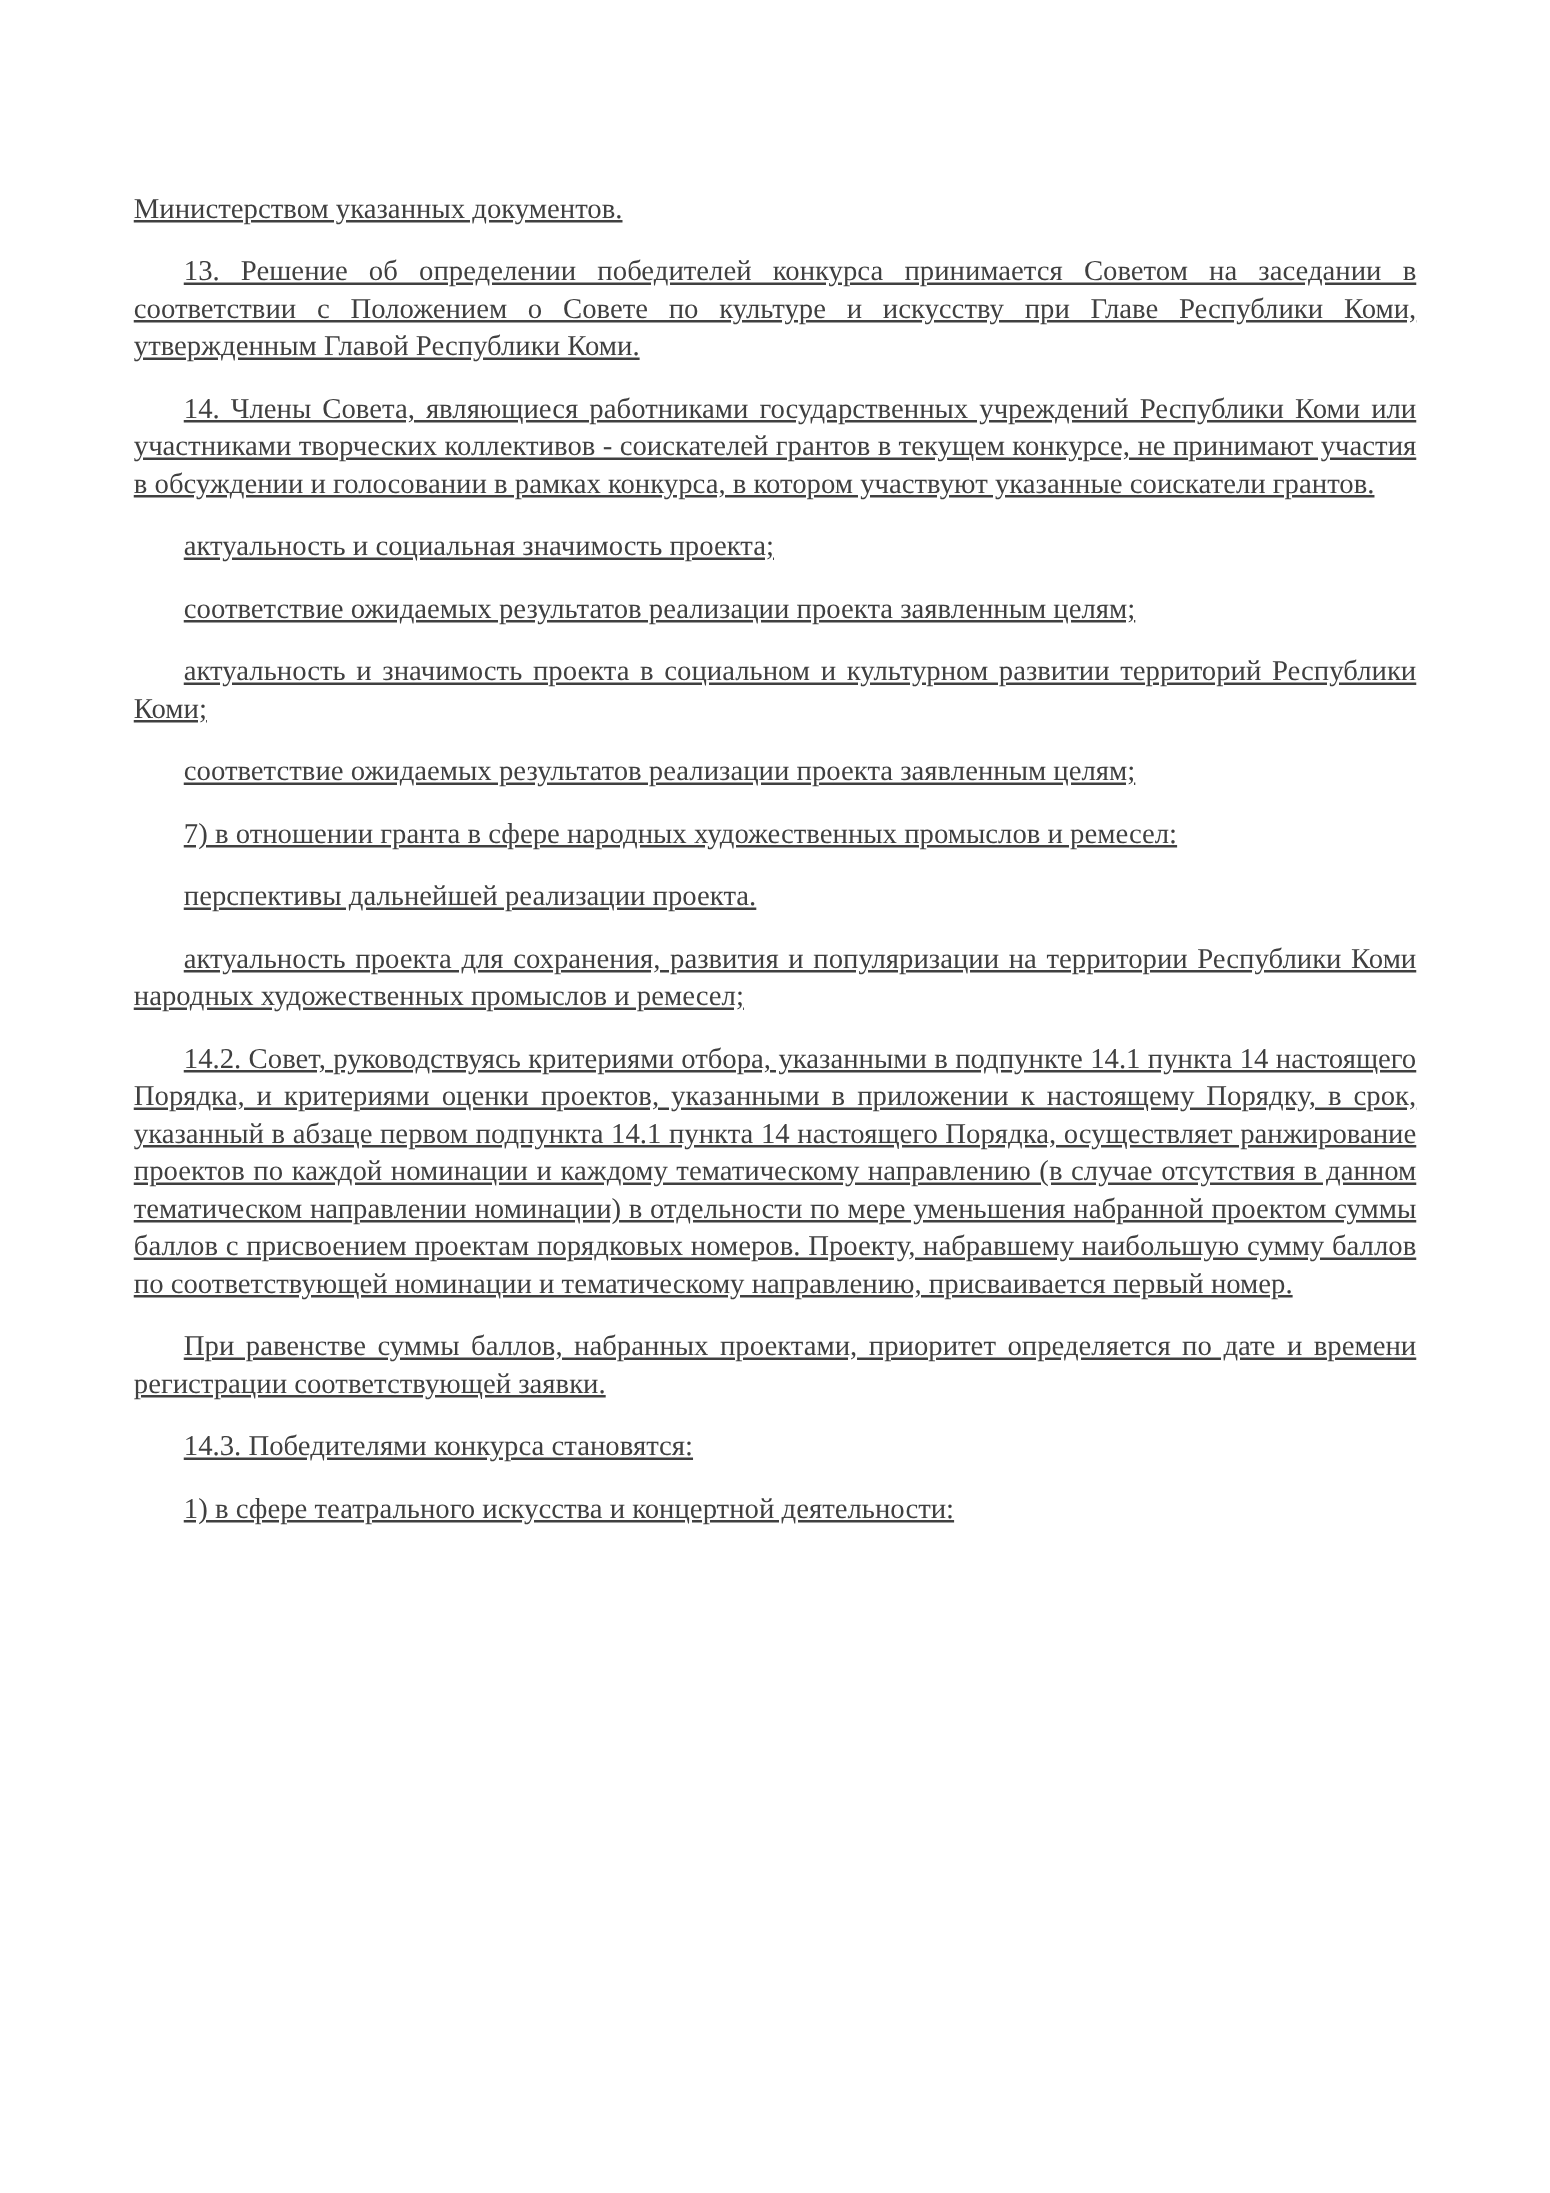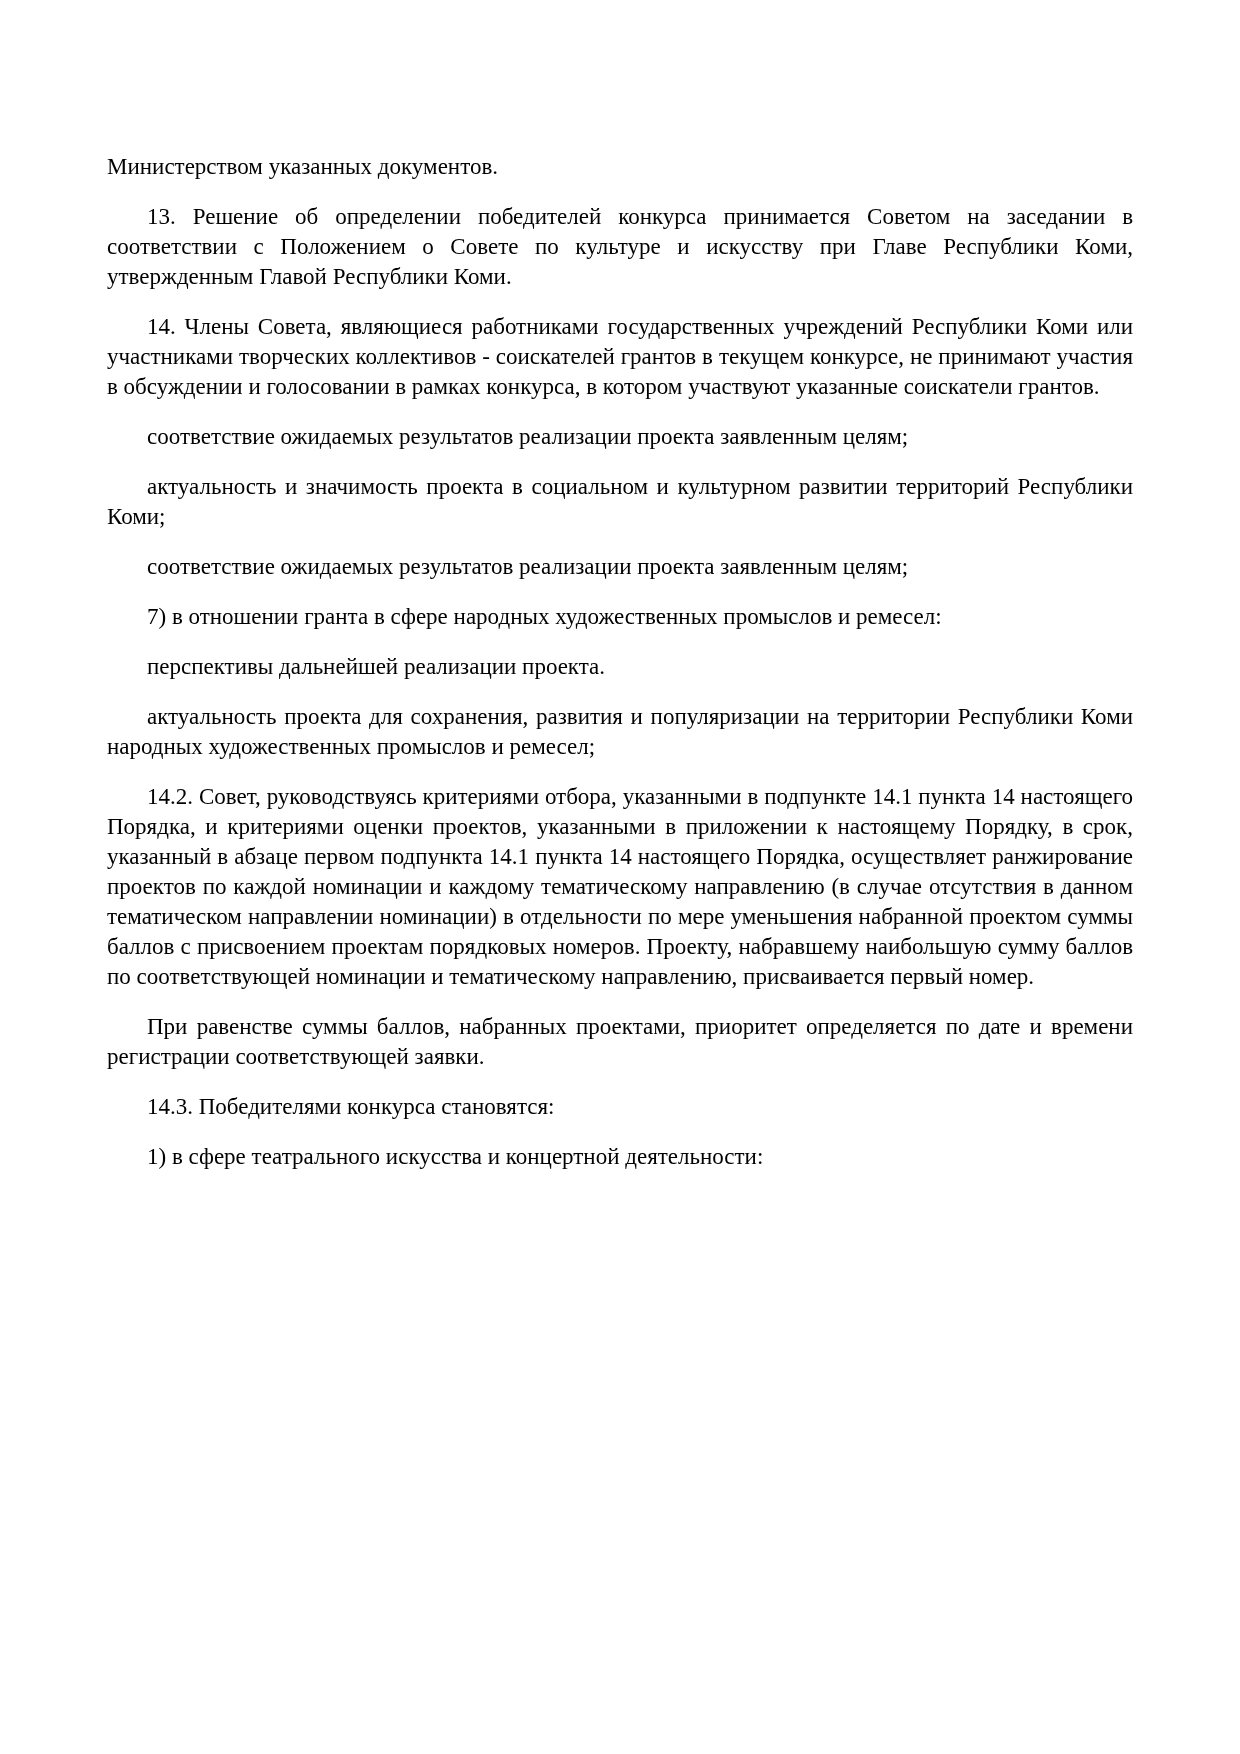--- a/index.html
+++ b/index.html
@@ -20,33 +20,35 @@
     background: #ffffff;
     color: #000000;
     font-family: "Liberation Serif", "DejaVu Serif", serif;
     font-size: 23px;
     line-height: 30px;
   }
   .page p {
     margin: 0 0 20px 0;
     text-align: justify;
     text-indent: 40px;
-    color: #000000;
+    color: #404040;
+    text-decoration: underline;
   }
   .page p.no-indent {
     text-indent: 0;
   }
 </style>
 </head>
 <body>
 
 <div class="page">
   <p class="no-indent">Министерством указанных документов.</p>
   <p>13. Решение об определении победителей конкурса принимается Советом на заседании в соответствии с Положением о Совете по культуре и искусству при Главе Республики Коми, утвержденным Главой Республики Коми.</p>
   <p>14. Члены Совета, являющиеся работниками государственных учреждений Республики Коми или участниками творческих коллективов - соискателей грантов в текущем конкурсе, не принимают участия в обсуждении и голосовании в рамках конкурса, в котором участвуют указанные соискатели грантов.</p>
+  <p>актуальность и социальная значимость проекта;</p>
   <p>соответствие ожидаемых результатов реализации проекта заявленным целям;</p>
   <p>актуальность и значимость проекта в социальном и культурном развитии территорий Республики Коми;</p>
   <p>соответствие ожидаемых результатов реализации проекта заявленным целям;</p>
   <p>7) в отношении гранта в сфере народных художественных промыслов и ремесел:</p>
   <p>перспективы дальнейшей реализации проекта.</p>
   <p>актуальность проекта для сохранения, развития и популяризации на территории Республики Коми народных художественных промыслов и ремесел;</p>
   <p>14.2. Совет, руководствуясь критериями отбора, указанными в подпункте 14.1 пункта 14 настоящего Порядка, и критериями оценки проектов, указанными в приложении к настоящему Порядку, в срок, указанный в абзаце первом подпункта 14.1 пункта 14 настоящего Порядка, осуществляет ранжирование проектов по каждой номинации и каждому тематическому направлению (в случае отсутствия в данном тематическом направлении номинации) в отдельности по мере уменьшения набранной проектом суммы баллов с присвоением проектам порядковых номеров. Проекту, набравшему наибольшую сумму баллов по соответствующей номинации и тематическому направлению, присваивается первый номер.</p>
   <p>При равенстве суммы баллов, набранных проектами, приоритет определяется по дате и времени регистрации соответствующей заявки.</p>
   <p>14.3. Победителями конкурса становятся:</p>
   <p>1) в сфере театрального искусства и концертной деятельности:</p>

